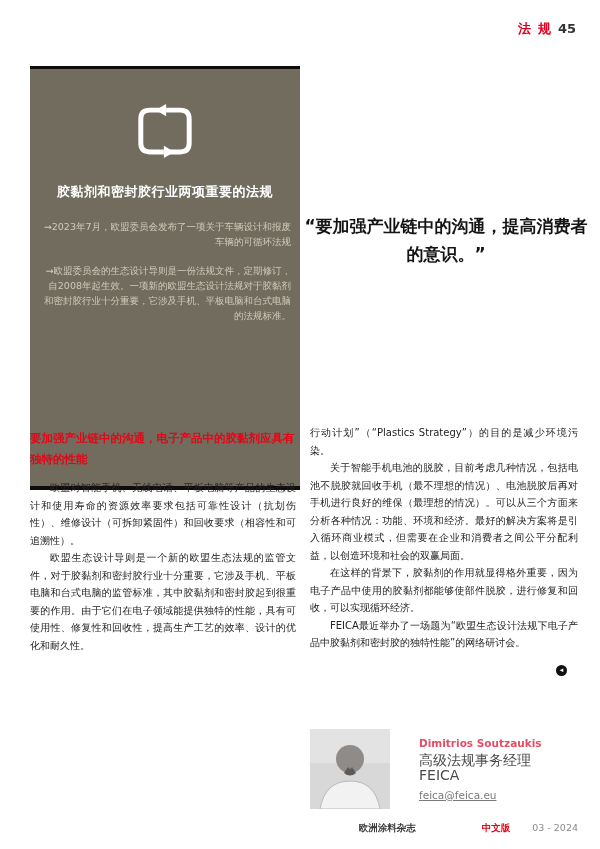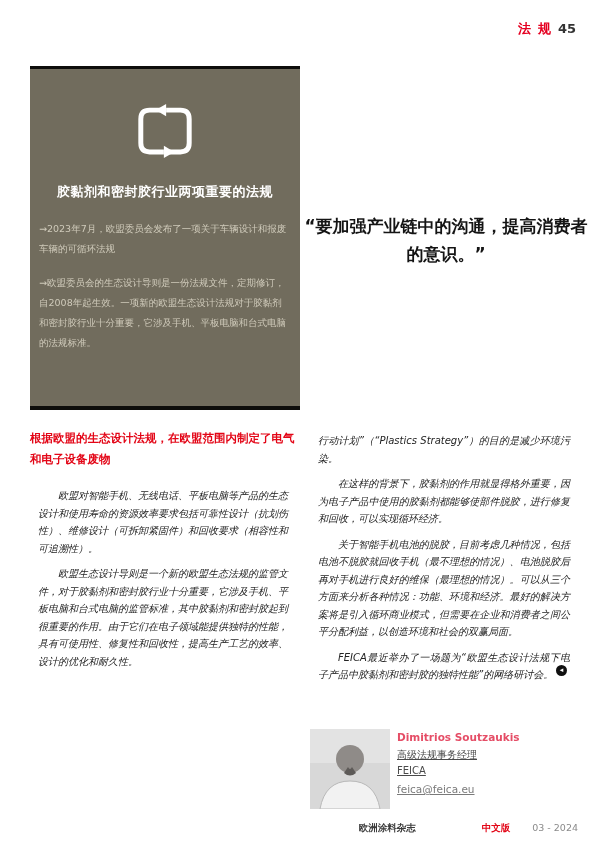--- a/index.html
+++ b/index.html
@@ -8,57 +8,57 @@
     font-family:"DejaVu Sans","Liberation Sans",sans-serif;
     overflow:hidden;
   }
   
   .page-header{position:absolute;top:20px;right:24px;display:flex;align-items:baseline;}
   .section-label{color:#e50021;font-weight:bold;font-size:13px;letter-spacing:7px;}
   .page-number{color:#333;font-weight:600;font-size:13px;}
 
   
   .info-box{
-    position:absolute;left:30px;top:66px;width:270px;height:344px;box-sizing:border-box;
+    position:absolute;left:30px;top:66px;width:270px;height:424px;box-sizing:border-box;
     background:#716c5d;border-top:3px solid #0e0d0b;border-bottom:4px solid #0e0d0b;
     padding:30px 9px 0;text-align:center;
   }
   .icon-wrap{display:inline-block;margin-top:4px;}
   .info-box-title{color:#ffffff;font-size:13px;font-weight:bold;margin:20px 0 18px;letter-spacing:.5px;}
-  .info-bullet{text-align:left;font-size:9.5px;line-height:20px;color:#cfcaba;margin:0 0 14px;}
+  .info-bullet{text-align:right;font-size:9.5px;line-height:15px;color:#cfcaba;margin:0 0 14px;}
 
   
   .pull-quote{
     position:absolute;left:300px;top:213px;width:292px;margin:0;
     text-align:center;font-size:17px;font-weight:bold;color:#141414;line-height:1.62;
   }
 
   
   .article-heading{
     position:absolute;left:30px;top:428px;width:272px;margin:0;
     color:#e30617;font-size:11.5px;line-height:1.85;font-weight:bold;
   }
   .col{position:absolute;font-size:10px;line-height:17.5px;color:#232323;text-align:justify;}
   .col-left{left:30px;top:479px;width:266px;}
   .col-right{left:310px;top:424px;width:268px;}
-  .col p{margin:8px;font-style:italic;}
+  .col p{margin:0;}
   .col p.indent{text-indent:2em;}
 
   .end-marker{
     position:absolute;left:556px;top:665px;width:11px;height:11px;border-radius:50%;
     background:#101010;color:#ffffff;font-size:7px;line-height:11px;text-align:center;
     display:flex;align-items:center;justify-content:center;
   }
 
   
-  .author-card{position:absolute;left:310px;top:729px;display:flex;gap:7px;align-items:flex-start;}
+  .author-card{position:absolute;left:310px;top:729px;display:flex;gap:29px;align-items:center;}
   .author-photo{width:80px;height:80px;overflow:hidden;background:#d8d8d8;flex:0 0 auto;}
   .author-info{padding-top:2px;}
   .author-name{color:#e54d66;font-weight:bold;font-size:10.5px;margin-bottom:4px;}
-  .author-line{font-size:10px;color:#4a4a4a;line-height:15.5px;text-decoration:underline;}
+  .author-line{font-size:14px;color:#4a4a4a;line-height:15.5px;}
   .author-email{font-size:10.5px;color:#7a7a7a;line-height:15.5px;text-decoration:underline;display:inline-block;cursor:pointer;}
 
   
   .page-footer{position:absolute;right:22px;top:822px;font-size:9.5px;display:flex;gap:22px;align-items:baseline;}
   .footer-magazine{color:#3c3c3c;font-weight:bold;}
   .footer-edition{color:#e30617;font-weight:bold;margin-left:44px;}
   .footer-issue{color:#8a8a8a;}
 </style>
 </head>
 <body>
@@ -79,31 +79,31 @@
       <polygon points="62,1 43,12 62,23" fill="#ffffff"></polygon>
     </svg>
   </span>
   <h2 class="info-box-title">胶黏剂和密封胶行业两项重要的法规</h2>
   <p class="info-bullet">→2023年7月，欧盟委员会发布了一项关于车辆设计和报废车辆的可循环法规</p>
   <p class="info-bullet">→欧盟委员会的生态设计导则是一份法规文件，定期修订，自2008年起生效。一项新的欧盟生态设计法规对于胶黏剂和密封胶行业十分重要，它涉及手机、平板电脑和台式电脑的法规标准。</p>
 </aside>
 
 <blockquote class="pull-quote">“要加强产业链中的沟通，提高消费者的意识。”</blockquote>
 
-<h1 class="article-heading">根据欧盟的生态设计法规，在欧盟范围内制定了电气和电子设备废物</h1>
+<h1 class="article-heading">要加强产业链中的沟通，电子产品中的胶黏剂应具有独特的性能</h1>
 
 <div class="col col-left">
   <p class="indent">欧盟对智能手机、无线电话、平板电脑等产品的生态设计和使用寿命的资源效率要求包括可靠性设计（抗划伤性）、维修设计（可拆卸紧固件）和回收要求（相容性和可追溯性）。</p>
   <p class="indent">欧盟生态设计导则是一个新的欧盟生态法规的监管文件，对于胶黏剂和密封胶行业十分重要，它涉及手机、平板电脑和台式电脑的监管标准，其中胶黏剂和密封胶起到很重要的作用。由于它们在电子领域能提供独特的性能，具有可使用性、修复性和回收性，提高生产工艺的效率、设计的优化和耐久性。</p>
 </div>
 
 <div class="col col-right">
   <p>行动计划”（“Plastics Strategy”）的目的是减少环境污染。</p>
+  <p class="indent">关于智能手机电池的脱胶，目前考虑几种情况，包括电池不脱胶就回收手机（最不理想的情况）、电池脱胶后再对手机进行良好的维保（最理想的情况）。可以从三个方面来分析各种情况：功能、环境和经济。最好的解决方案将是引入循环商业模式，但需要在企业和消费者之间公平分配利益，以创造环境和社会的双赢局面。</p>
   <p class="indent">在这样的背景下，胶黏剂的作用就显得格外重要，因为电子产品中使用的胶黏剂都能够使部件脱胶，进行修复和回收，可以实现循环经济。</p>
-  <p class="indent">关于智能手机电池的脱胶，目前考虑几种情况，包括电池不脱胶就回收手机（最不理想的情况）、电池脱胶后再对手机进行良好的维保（最理想的情况）。可以从三个方面来分析各种情况：功能、环境和经济。最好的解决方案将是引入循环商业模式，但需要在企业和消费者之间公平分配利益，以创造环境和社会的双赢局面。</p>
   <p class="indent">FEICA最近举办了一场题为“欧盟生态设计法规下电子产品中胶黏剂和密封胶的独特性能”的网络研讨会。</p>
 </div>
 
 <span class="end-marker">◂</span>
 
 <div class="author-card">
   <div class="author-photo">
     <svg width="80" height="80" viewBox="0 0 80 80" aria-hidden="true">
       <rect width="80" height="80" fill="#d8d8d8"></rect>
       <rect width="80" height="34" fill="#e3e3e3"></rect>

